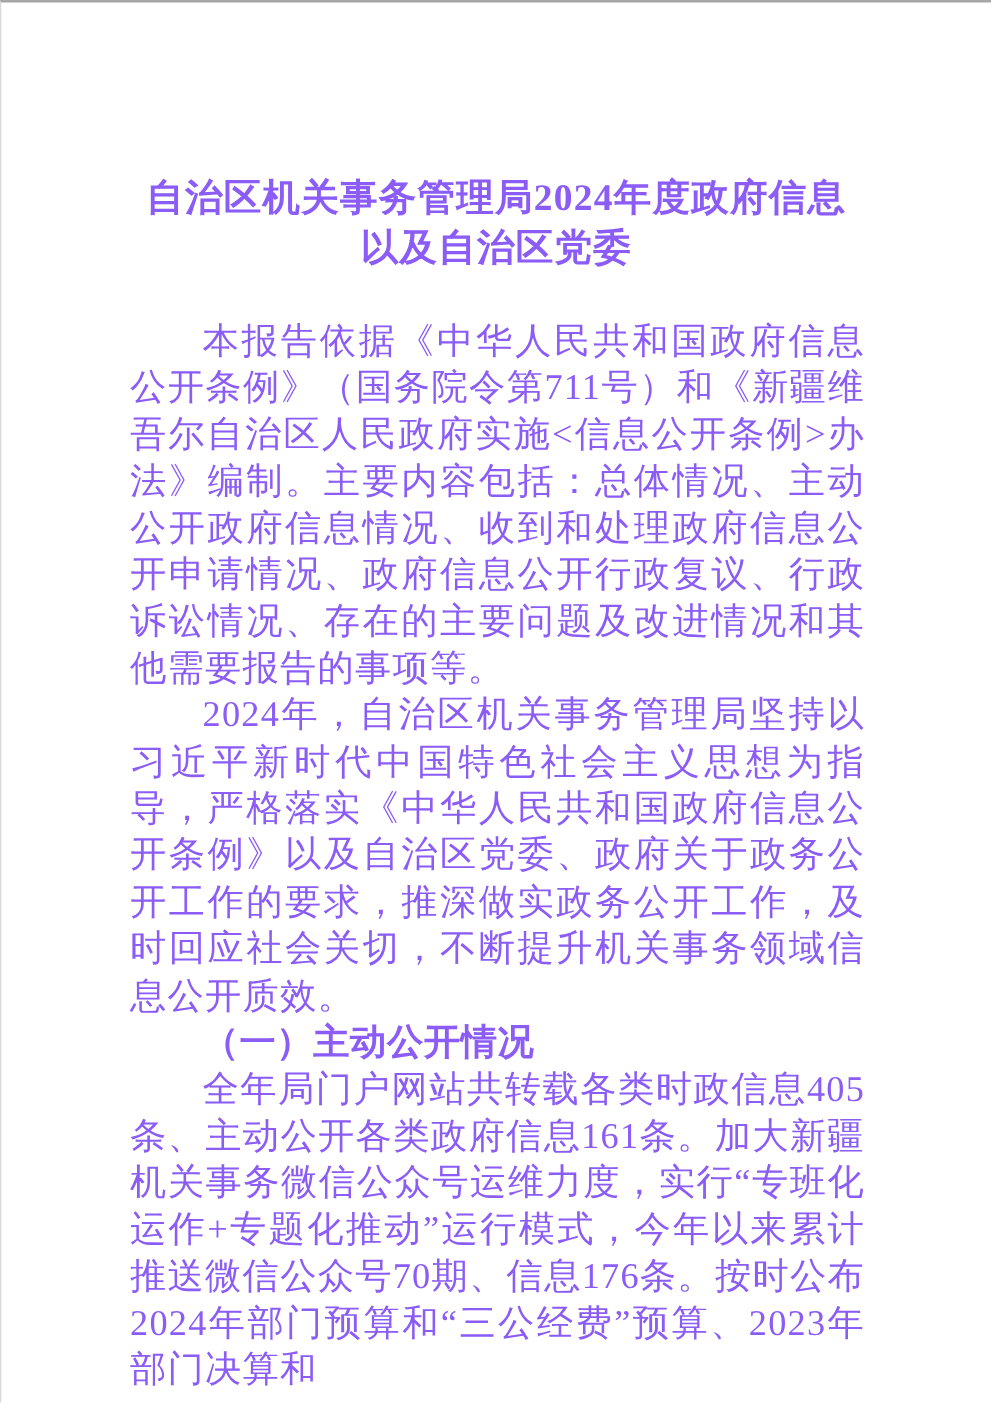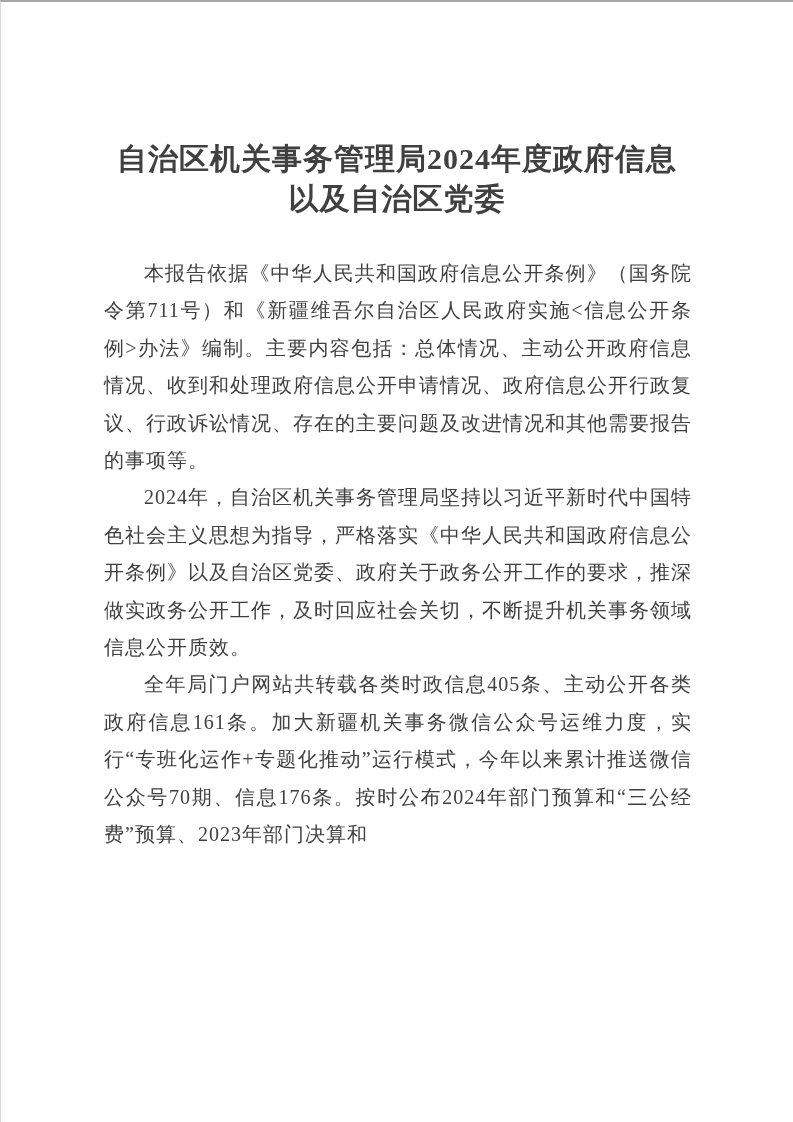--- a/index.html
+++ b/index.html
@@ -9,40 +9,40 @@
   }
   .page {
     position: relative;
     width: 793px;
     height: 1122px;
     box-sizing: border-box;
     background: #ffffff;
     border-top: 2px solid #a6a6a6;
     border-left: 1px solid #d8d8d8;
     overflow: hidden;
-    color: #404040;
+    color: #8b5cf6;
     font-family: "Liberation Serif", "DejaVu Serif", serif;
   }
   .doc-title {
     margin: 137px 64px 0 64px;
     text-align: center;
     font-size: 30px;
     line-height: 40px;
     font-weight: bold;
     letter-spacing: 1px;
     font-family: "Liberation Serif", "DejaVu Serif", serif;
   }
   .doc-title .title-line { display: block; }
   .content {
     width: 588px;
     margin: 36px auto 0 103px;
   }
   .content p, .content h2, .content h3 {
     margin: 0;
-    font-size: 20px;
+    font-size: 29px;
     line-height: 37.4px;
     text-indent: 2em;
   }
   .body-para {
     text-align: justify;
     text-justify: inter-ideograph;
     letter-spacing: 1px;
     font-weight: normal;
     font-family: "Liberation Serif", "DejaVu Serif", serif;
   }
@@ -65,16 +65,17 @@
     <span class="title-line">自治区机关事务管理局2024年度政府信息</span>
     <span class="title-line">以及自治区党委</span>
   </h1>
 
   <div class="content">
     <p class="body-para">本报告依据《中华人民共和国政府信息公开条例》（国务院令第711号）和《新疆维吾尔自治区人民政府实施&lt;信息公开条例&gt;办法》编制。主要内容包括：总体情况、主动公开政府信息情况、收到和处理政府信息公开申请情况、政府信息公开行政复议、行政诉讼情况、存在的主要问题及改进情况和其他需要报告的事项等。</p>
 
 
     <p class="body-para">2024年，自治区机关事务管理局坚持以习近平新时代中国特色社会主义思想为指导，严格落实《中华人民共和国政府信息公开条例》以及自治区党委、政府关于政务公开工作的要求，推深做实政务公开工作，及时回应社会关切，不断提升机关事务领域信息公开质效。</p>
 
+    <h3 class="heading-kai">（一）主动公开情况</h3>
 
     <p class="body-para">全年局门户网站共转载各类时政信息405条、主动公开各类政府信息161条。加大新疆机关事务微信公众号运维力度，实行“专班化运作+专题化推动”运行模式，今年以来累计推送微信公众号70期、信息176条。按时公布2024年部门预算和“三公经费”预算、2023年部门决算和</p>
   </div>
 </div>
 
 </body></html>

